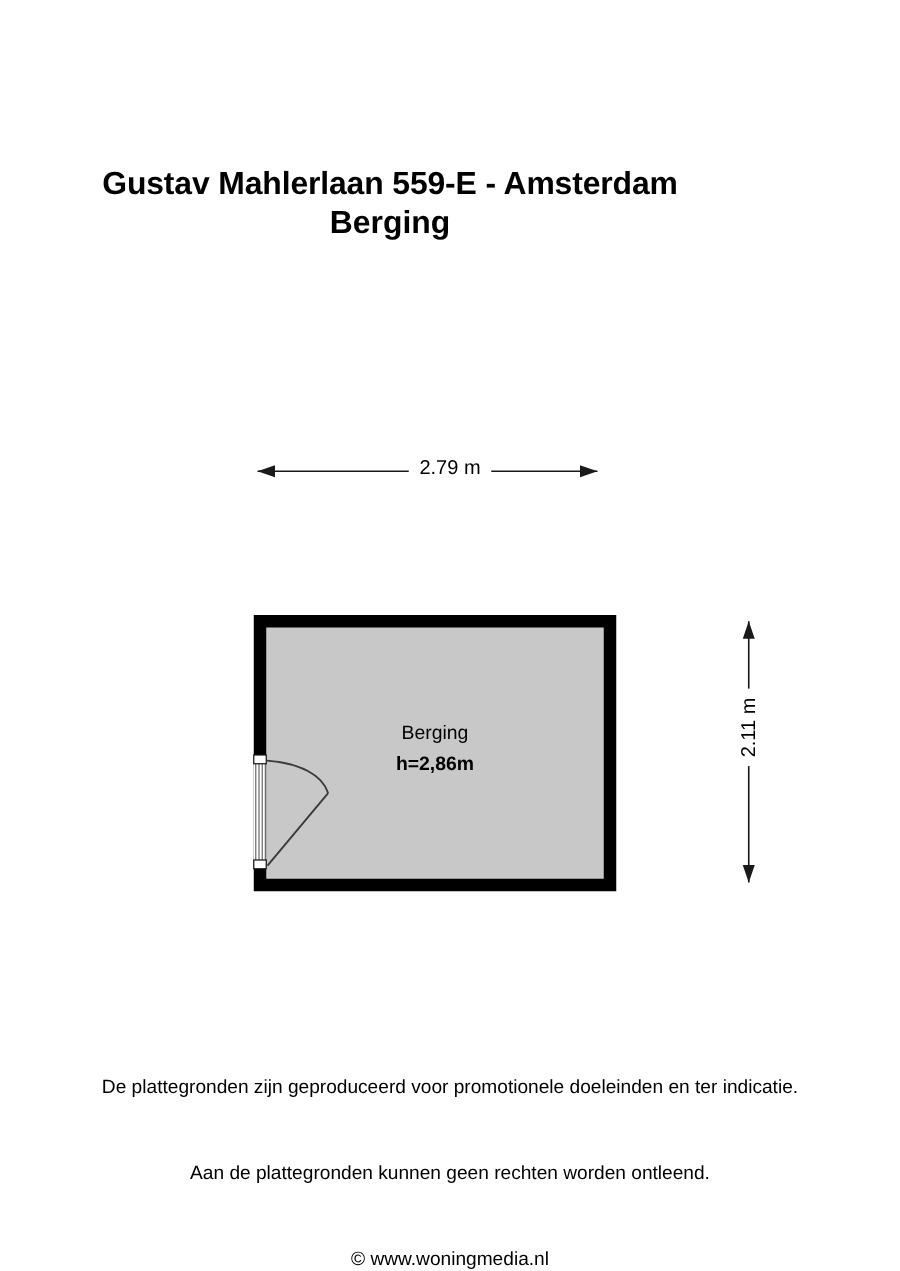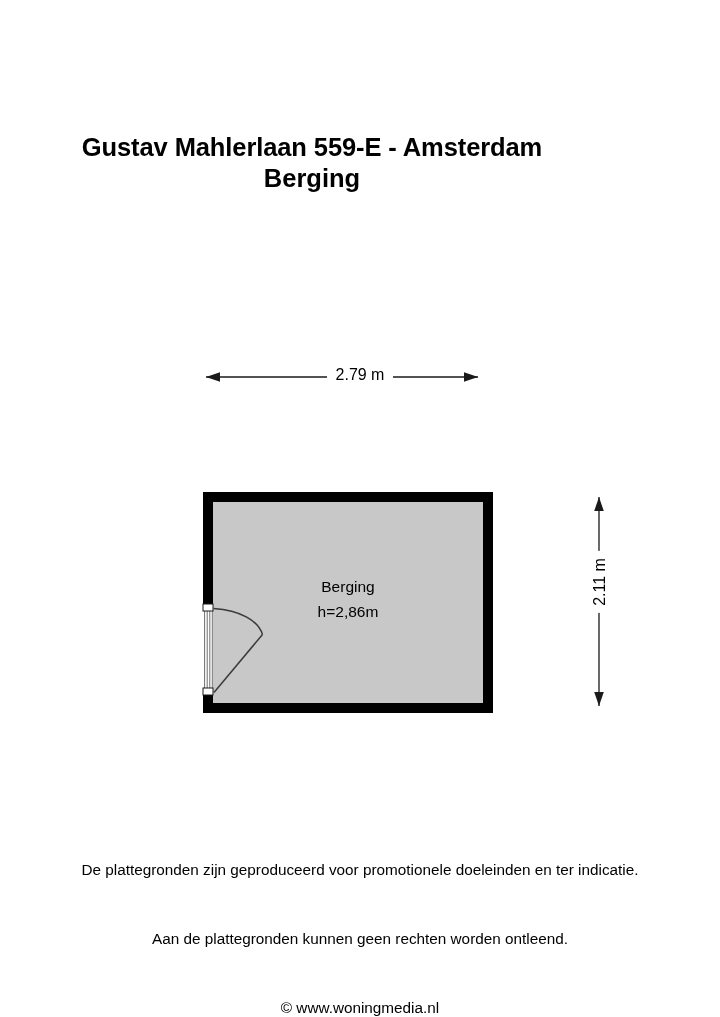--- a/index.html
+++ b/index.html
@@ -90,21 +90,21 @@
   .room-label {
     position: absolute;
     left: 213px;
     top: 574px;
     width: 270px;
     text-align: center;
     font-size: 15.5px;
     line-height: 25px;
   }
   .room-label .room-name { display: block; }
-  .room-label .room-height { display: block; }
+  .room-label .room-height { display: block; font-weight: bold; }
 
   
   .footer {
     position: absolute;
     left: 0;
     top: 812px;
     width: 720px;
     text-align: center;
     font-size: 15.3px;
     line-height: 22px;

